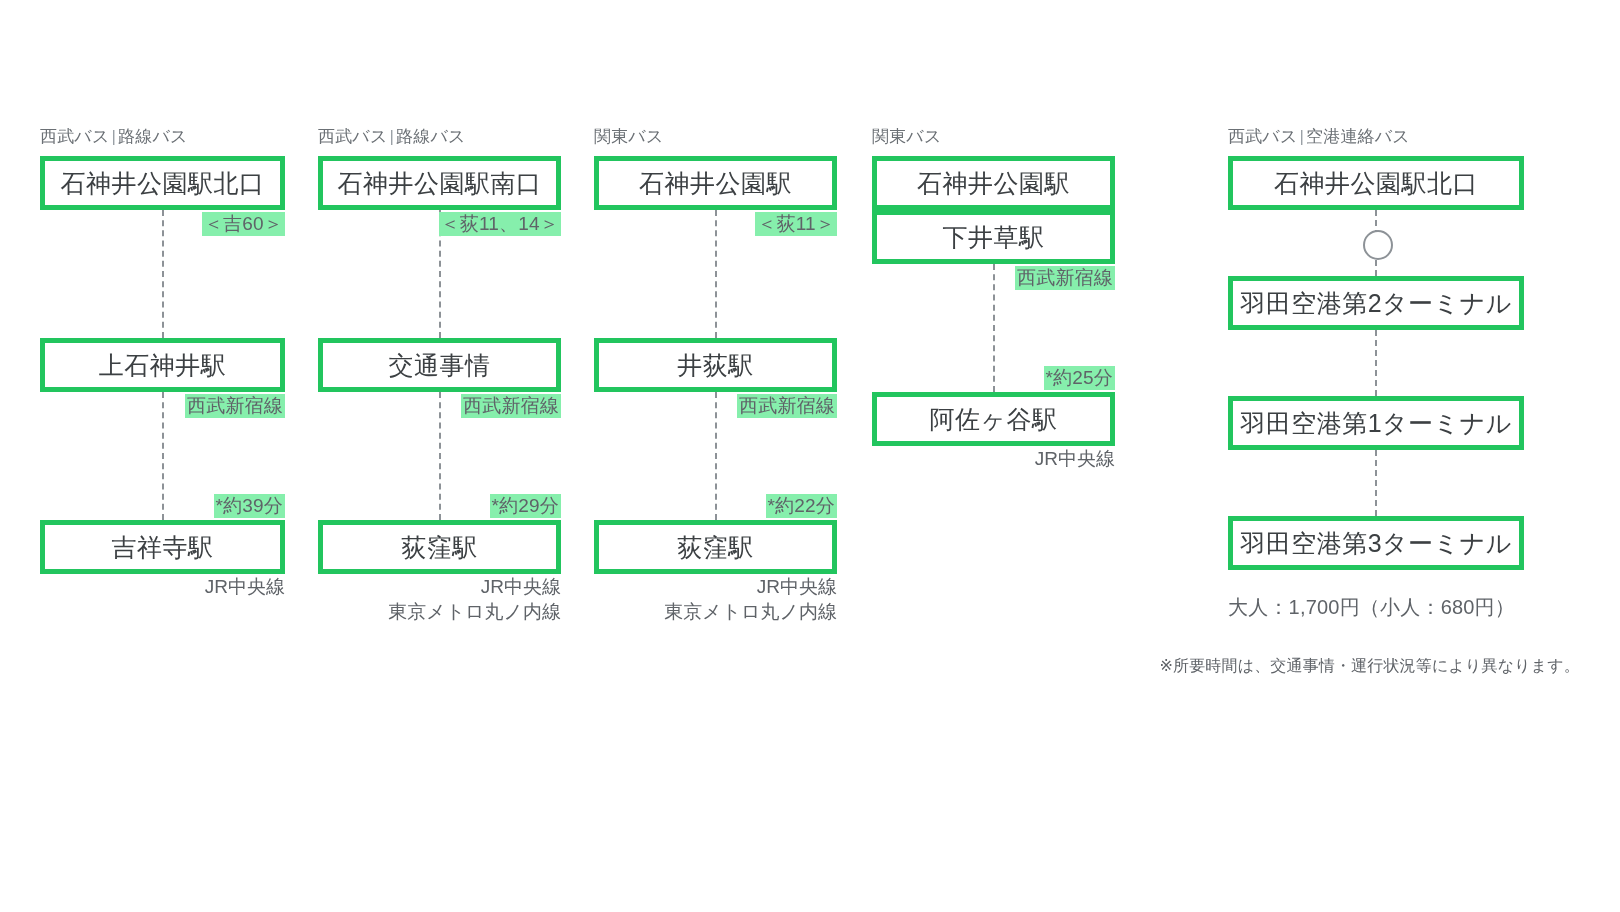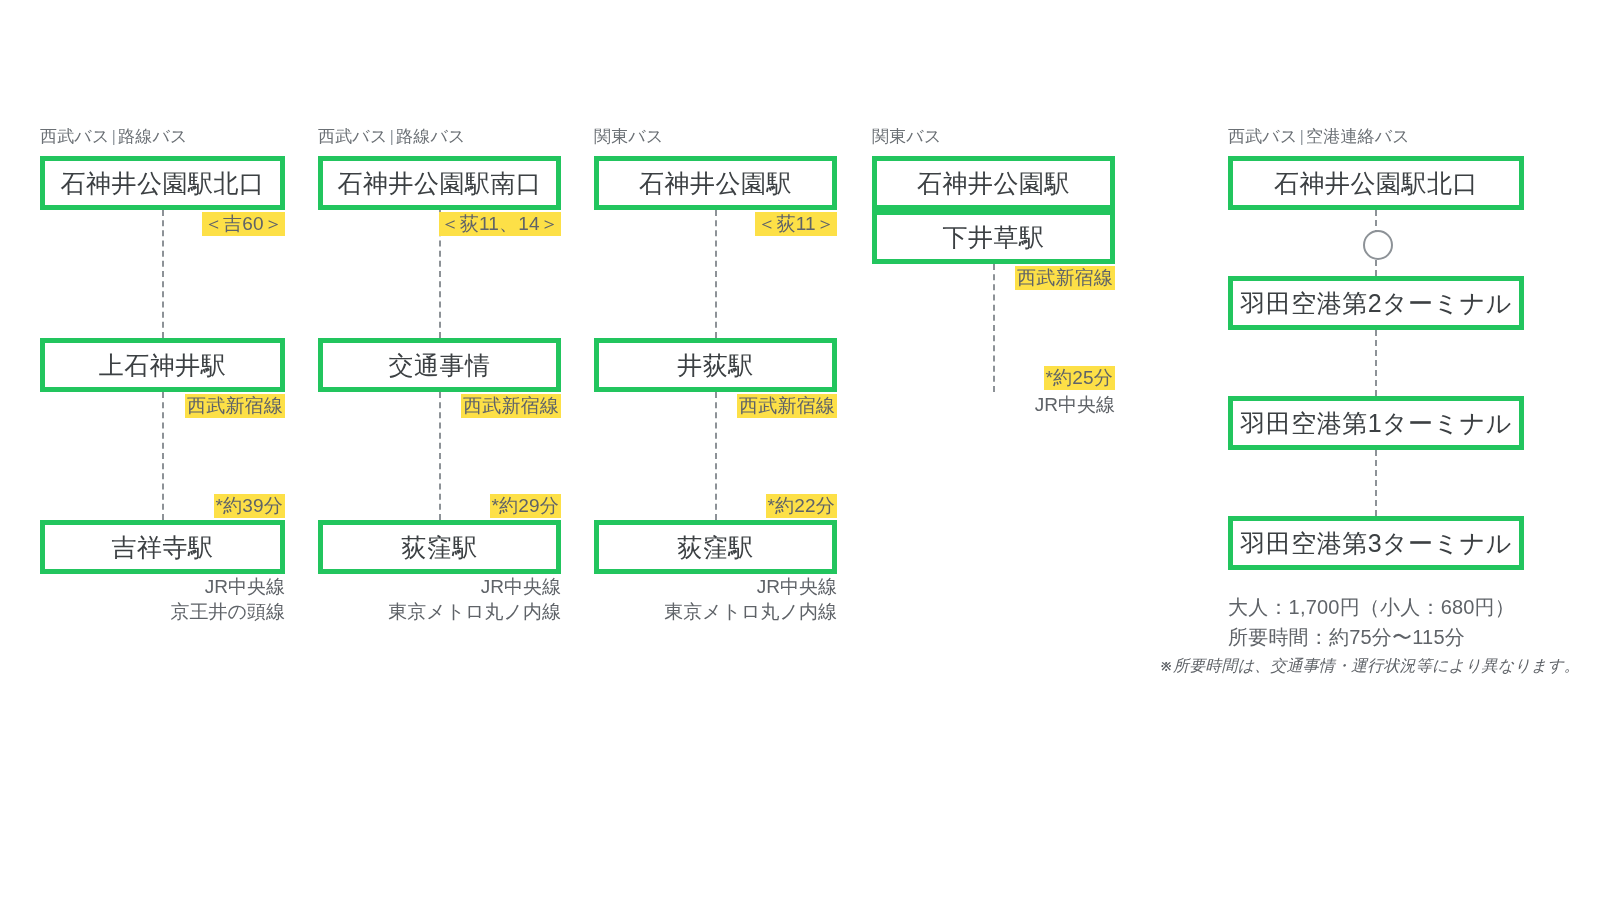--- a/index.html
+++ b/index.html
@@ -74,21 +74,21 @@
 
   
   .link-note {
     position: absolute;
     font-size: 19px;
     color: #5f6368;
     line-height: 1.25;
     white-space: nowrap;
     letter-spacing: 0.01em;
     z-index: 3;
-    background: #fde047;
+    background: #86efac;
     padding: 0 2px;
   }
   .note-top-right {
     top: 2px;
     right: 0;
     text-align: right;
   }
   .note-bottom-right {
     bottom: 2px;
     right: 0;
@@ -139,21 +139,20 @@
 
   
   #footnote {
     position: absolute;
     right: 40px;
     bottom: 35px;
     font-size: 16px;
     color: #5f6368;
     letter-spacing: 0.01em;
     white-space: nowrap;
-    font-style: italic;
   }
 </style>
 </head>
 <body>
 
 <div id="page">
 
   <div class="route-col" id="col-0" style="left: 40px; width: 245px;">
     <div class="operator">
       <span>西武バス</span><span class="sep">|</span><span>路線バス</span>
@@ -171,21 +170,20 @@
     <div class="link">
       <div class="dash"></div>
       <div class="link-note note-top-right">西武新宿線</div>
       <div class="link-note note-bottom-right">*約39分</div>
     </div>
     <div class="node">
       <span class="node-label">吉祥寺駅</span>
     </div>
     <div class="under-note">
       <div>JR中央線</div>
-      <div>京王井の頭線</div>
     </div>
   </div>
 
   <div class="route-col" id="col-1" style="left: 318px; width: 243px;">
     <div class="operator">
       <span>西武バス</span><span class="sep">|</span><span>路線バス</span>
     </div>
     <div class="node">
       <span class="node-label">石神井公園駅南口</span>
     </div>
@@ -245,20 +243,23 @@
     <div class="node">
       <span class="node-label">石神井公園駅</span>
     </div>
     <div class="node">
       <span class="node-label">下井草駅</span>
     </div>
     <div class="link">
       <div class="dash"></div>
       <div class="link-note note-top-right">西武新宿線</div>
       <div class="link-note note-bottom-right">*約25分</div>
+    </div>
+    <div class="node">
+      <span class="node-label">阿佐ヶ谷駅</span>
     </div>
     <div class="under-note">
       <div>JR中央線</div>
     </div>
   </div>
 
   <div id="airport-col">
     <div class="operator">
       <span>西武バス</span><span class="sep">|</span><span>空港連絡バス</span>
     </div>
@@ -279,19 +280,18 @@
       <span class="node-label">羽田空港第1ターミナル</span>
     </div>
     <div class="link">
       <div class="dash"></div>
     </div>
     <div class="node">
       <span class="node-label">羽田空港第3ターミナル</span>
     </div>
     <div class="fare-block">
       <div>大人：1,700円（小人：680円）</div>
-      <div>所要時間：約75分〜115分</div>
     </div>
   </div>
 
   <div id="footnote">※所要時間は、交通事情・運行状況等により異なります。</div>
 
 </div>
 
 </body></html>

